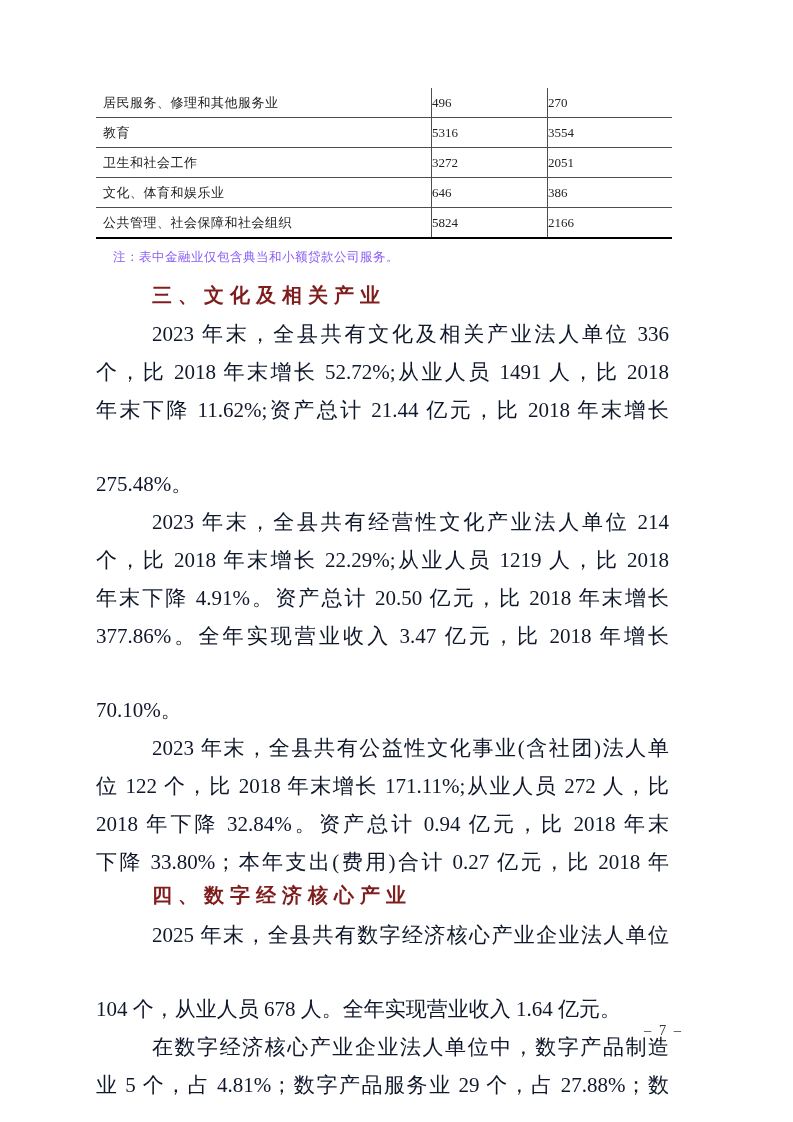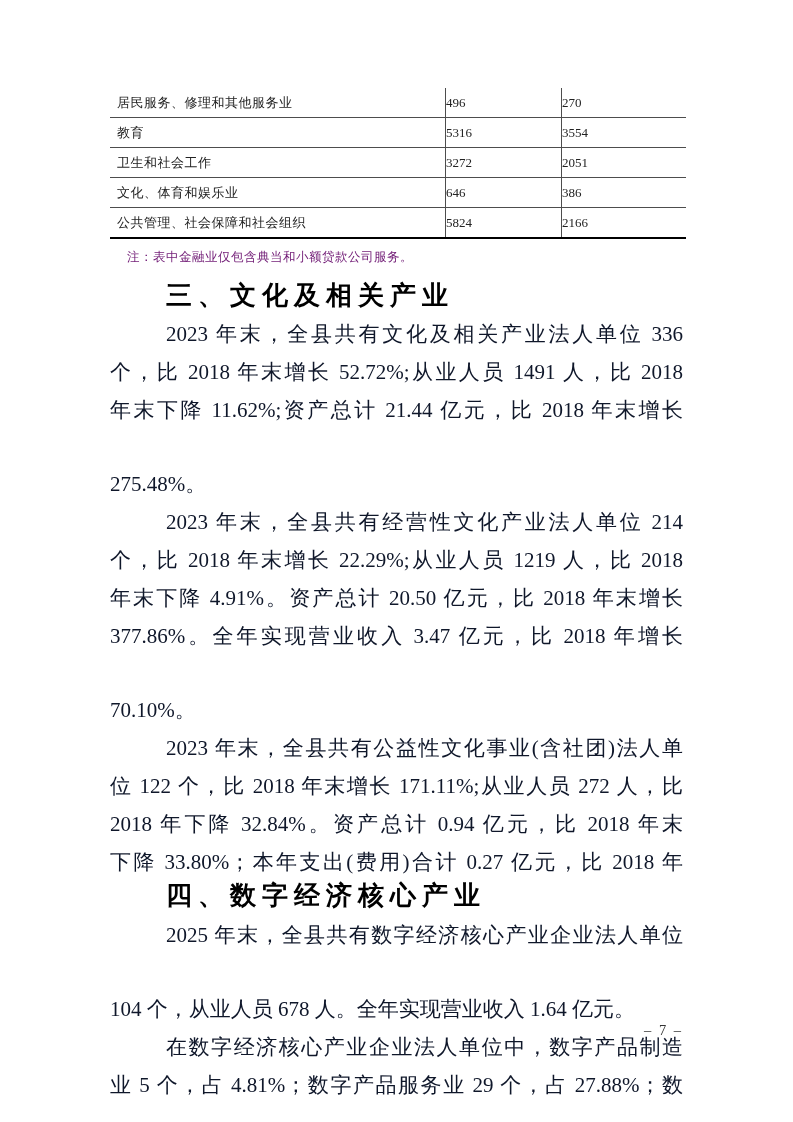--- a/index.html
+++ b/index.html
@@ -1,43 +1,43 @@
 <!DOCTYPE html>
 <html><head>
 <meta charset="utf-8">
 <style>
   html,body{margin:0;padding:0;background:#ffffff;}
   body{
     width:793px;height:1122px;position:relative;overflow:hidden;
     font-family:"Liberation Serif","DejaVu Serif",serif;
     color:#1a1a1a;
   }
-  .page{position:absolute;left:110px;top:88px;width:573px;}
+  .page{position:absolute;left:96px;top:88px;width:573px;}
 
   
   table.stats{border-collapse:collapse;width:567px;table-layout:fixed;}
   table.stats td{
     height:29px;padding:0;font-size:13px;color:#222;
     border-bottom:1px solid #4d4d4d;vertical-align:middle;
   }
   table.stats td.lbl{width:328px;text-align:left;padding-left:7px;letter-spacing:0.5px;}
   table.stats td.num{width:115px;text-align:left;font-size:13px;border-left:1px solid #4d4d4d;}
   table.stats td.num2{width:124px;}
   table.stats tr.lastrow td{border-bottom:2.5px solid #000000;}
 
   
   .note{
     margin-top:10px;padding-left:17px;font-size:12.5px;line-height:17px;
-    color:#701a75;letter-spacing:0.5px;
+    color:#8b5cf6;letter-spacing:0.5px;
   }
 
   
   .heading{
     font-family:"Liberation Sans","DejaVu Sans",sans-serif;
-    font-weight:bold;font-size:26px;line-height:30px;color:#000000;
+    font-weight:bold;font-size:20px;line-height:30px;color:#7f1d1d;
     margin:14px 0 0 0;padding-left:56px;letter-spacing:6px;
   }
   .heading.h2nd{margin-top:-2px;line-height:32px;}
 
   
   .body-text{margin-top:5px;}
   .line{
     width:573px;height:38px;line-height:38px;font-size:21px;color:#0f172a;
     text-align:justify;text-align-last:justify;white-space:normal;
     box-sizing:border-box;

